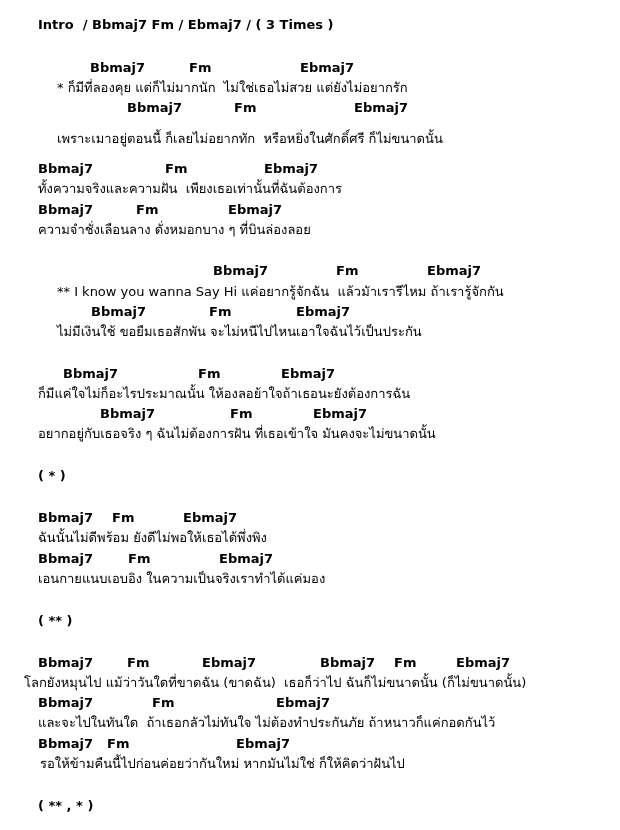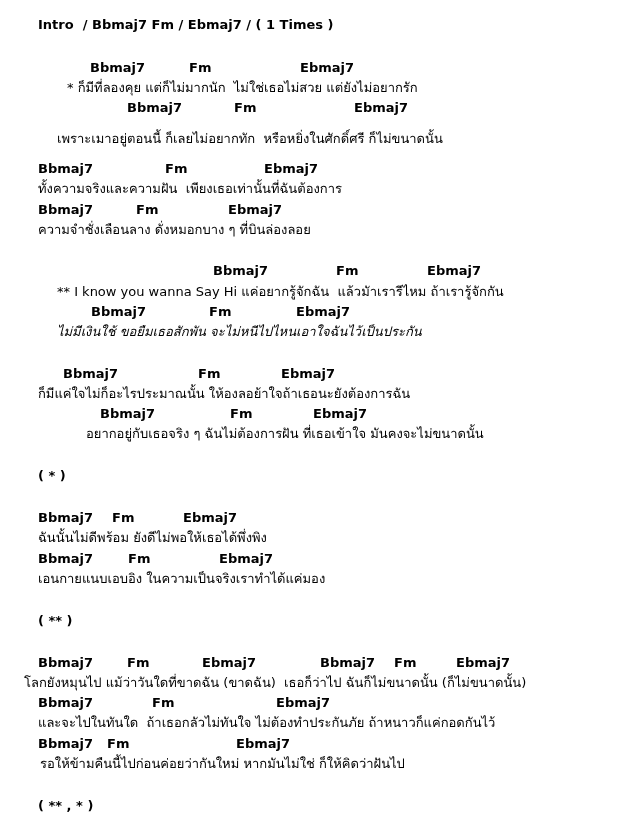--- a/index.html
+++ b/index.html
@@ -6,53 +6,53 @@
     body { width: 620px; height: 830px; position: relative; overflow: hidden;
            font-family: "DejaVu Sans", sans-serif; color: #000; }
     .chord { position: absolute; font-weight: bold; font-size: 13px; white-space: pre; line-height: 18px; }
     .lyric { position: absolute; font-size: 13px; white-space: pre; line-height: 18px; }
     .heading { position: absolute; font-weight: bold; font-size: 13px; white-space: pre; line-height: 18px; }
   </style>
 </head>
 <body>
 
 <div id="sheet">
-  <div class="heading" style="left:38px; top:16px;">Intro  / Bbmaj7 Fm / Ebmaj7 / ( 1 Times )</div>
+  <div class="heading" style="left:38px; top:16px;">Intro  / Bbmaj7 Fm / Ebmaj7 / ( 3 Times )</div>
 <span class="chord" style="left: 90px; top: 59px;">Bbmaj7</span>
     <span class="chord" style="left: 189px; top: 59px;">Fm</span>
     <span class="chord" style="left: 300px; top: 59px;">Ebmaj7</span>
-    <div class="lyric" style="left: 57px; top: 79px; margin-left: 10px;">* ก็มีที่ลองคุย แต่ก็ไม่มากนัก  ไม่ใช่เธอไม่สวย แต่ยังไม่อยากรัก</div>
+    <div class="lyric" style="left: 57px; top: 79px;">* ก็มีที่ลองคุย แต่ก็ไม่มากนัก  ไม่ใช่เธอไม่สวย แต่ยังไม่อยากรัก</div>
     <span class="chord" style="left: 127px; top: 99px;">Bbmaj7</span>
     <span class="chord" style="left: 234px; top: 99px;">Fm</span>
     <span class="chord" style="left: 354px; top: 99px;">Ebmaj7</span>
     <div class="lyric" style="left: 57px; top: 130px;">เพราะเมาอยู่ตอนนี้ ก็เลยไม่อยากทัก  หรือหยิ่งในศักดิ์ศรี ก็ไม่ขนาดนั้น</div>
     <span class="chord" style="left: 38px; top: 160px;">Bbmaj7</span>
     <span class="chord" style="left: 165px; top: 160px;">Fm</span>
     <span class="chord" style="left: 264px; top: 160px;">Ebmaj7</span>
     <div class="lyric" style="left: 38px; top: 180px;">ทั้งความจริงและความฝัน  เพียงเธอเท่านั้นที่ฉันต้องการ</div>
     <span class="chord" style="left: 38px; top: 201px;">Bbmaj7</span>
     <span class="chord" style="left: 136px; top: 201px;">Fm</span>
     <span class="chord" style="left: 228px; top: 201px;">Ebmaj7</span>
     <div class="lyric" style="left: 38px; top: 221px;">ความจำชั่งเลือนลาง ดั่งหมอกบาง ๆ ที่บินล่องลอย</div>
     <span class="chord" style="left: 213px; top: 262px;">Bbmaj7</span>
     <span class="chord" style="left: 336px; top: 262px;">Fm</span>
     <span class="chord" style="left: 427px; top: 262px;">Ebmaj7</span>
     <div class="lyric" style="left: 57px; top: 283px;">** I know you wanna Say Hi แค่อยากรู้จักฉัน  แล้วมัาเรารีไหม ถ้าเรารู้จักกัน</div>
     <span class="chord" style="left: 91px; top: 303px;">Bbmaj7</span>
     <span class="chord" style="left: 209px; top: 303px;">Fm</span>
     <span class="chord" style="left: 296px; top: 303px;">Ebmaj7</span>
-    <div class="lyric" style="left: 57px; top: 323px; font-style: italic;">ไม่มีเงินใช้ ขอยืมเธอสักพัน จะไม่หนีไปไหนเอาใจฉันไว้เป็นประกัน</div>
+    <div class="lyric" style="left: 57px; top: 323px;">ไม่มีเงินใช้ ขอยืมเธอสักพัน จะไม่หนีไปไหนเอาใจฉันไว้เป็นประกัน</div>
     <span class="chord" style="left: 63px; top: 365px;">Bbmaj7</span>
     <span class="chord" style="left: 198px; top: 365px;">Fm</span>
     <span class="chord" style="left: 281px; top: 365px;">Ebmaj7</span>
     <div class="lyric" style="left: 38px; top: 385px;">ก็มีแค่ใจไม่ก็อะไรประมาณนั้น ให้องลอย้าใจถ้าเธอนะยังต้องการฉัน</div>
     <span class="chord" style="left: 100px; top: 405px;">Bbmaj7</span>
     <span class="chord" style="left: 230px; top: 405px;">Fm</span>
     <span class="chord" style="left: 313px; top: 405px;">Ebmaj7</span>
-    <div class="lyric" style="left: 38px; top: 425px; margin-left: 48px;">อยากอยู่กับเธอจริง ๆ ฉันไม่ต้องการฝัน ที่เธอเข้าใจ มันคงจะไม่ขนาดนั้น</div>
+    <div class="lyric" style="left: 38px; top: 425px;">อยากอยู่กับเธอจริง ๆ ฉันไม่ต้องการฝัน ที่เธอเข้าใจ มันคงจะไม่ขนาดนั้น</div>
     <div class="heading" style="left: 38px; top: 467px;">( * )</div>
     <span class="chord" style="left: 38px; top: 509px;">Bbmaj7</span>
     <span class="chord" style="left: 112px; top: 509px;">Fm</span>
     <span class="chord" style="left: 183px; top: 509px;">Ebmaj7</span>
     <div class="lyric" style="left: 38px; top: 529px;">ฉันนั้นไม่ดีพร้อม ยังดีไม่พอให้เธอได้พึ่งพิง</div>
     <span class="chord" style="left: 38px; top: 550px;">Bbmaj7</span>
     <span class="chord" style="left: 128px; top: 550px;">Fm</span>
     <span class="chord" style="left: 219px; top: 550px;">Ebmaj7</span>
     <div class="lyric" style="left: 38px; top: 570px;">เอนกายแนบเอบอิง ในความเป็นจริงเราทำได้แค่มอง</div>
     <div class="heading" style="left: 38px; top: 612px;">( ** )</div>

